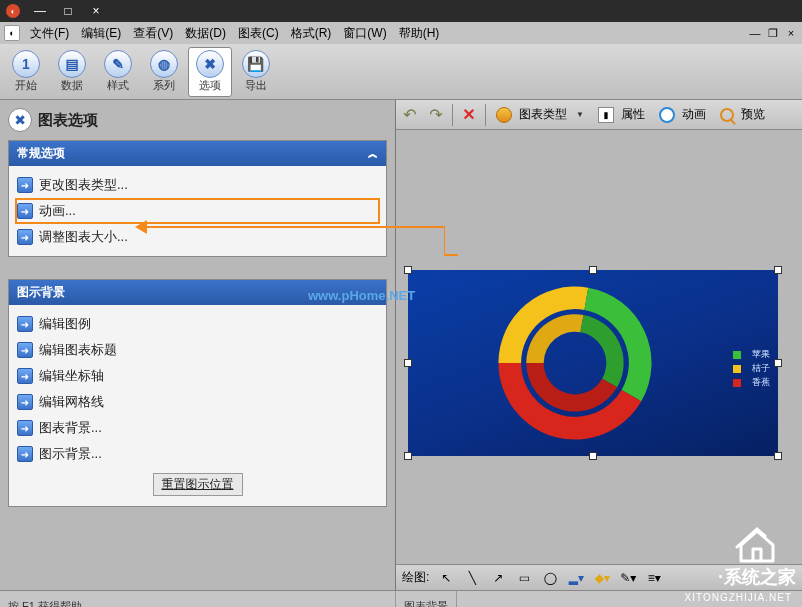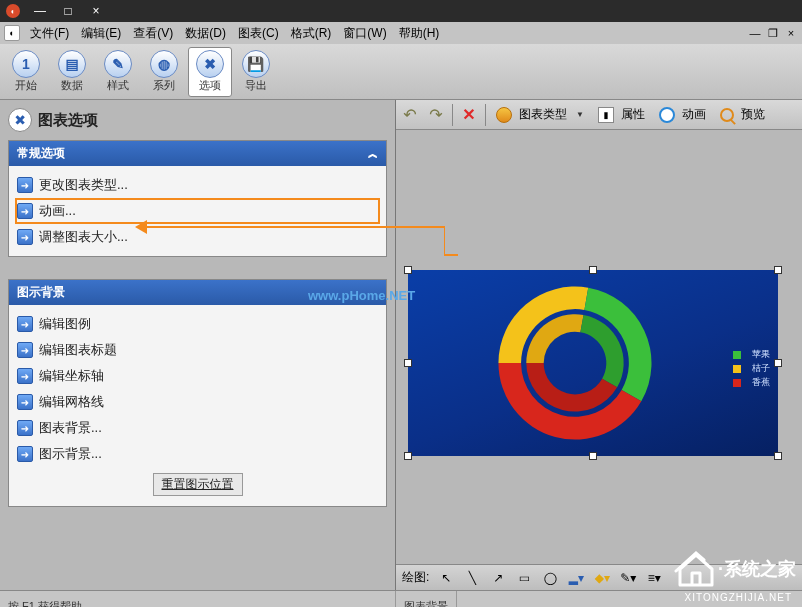--- a/index.html
+++ b/index.html
@@ -81,21 +81,21 @@
 
 .btoolbar { height: 26px; background: linear-gradient(#d4d4d4,#bdbdbd); border-top: 1px solid #888; display: flex; align-items: center; padding: 12px 6px; gap: 8px; font-size: 12px; }
 .btoolbar .ico2 { width: 18px; height: 18px; display: flex; align-items: center; justify-content: center; }
 
 
 .statusbar { height: 32px; background: #c6c6c6; border-top: 1px solid #888; display: flex; align-items: center; font-size: 11px; color: #333; }
 .statusbar .cell { padding: 0 8px; border-right: 1px solid #999; height: 100%; display: flex; align-items: center; }
 .statusbar .cell:first-child { width: 396px; }
 
 
-.sitelogo { position: absolute; right: 6px; bottom: 18px; display: flex; align-items: center; gap: 0; color: #fff; z-index: 20; }
+.sitelogo { position: absolute; right: 6px; bottom: 18px; display: flex; align-items: center; gap: 0; color: #fff; z-index: 20; flex-direction: column; }
 .sitelogo .house { width: 44px; height: 40px; position: relative; }
 .sitelogo .house svg { width: 44px; height: 40px; }
 .sitelogo .txt { font-size: 18px; font-weight: bold; }
 </style>
 </head>
 <body>
 
 <div class="titlebar">
   <div class="app-icon">◐</div>
   <div class="win-btn">—</div>

